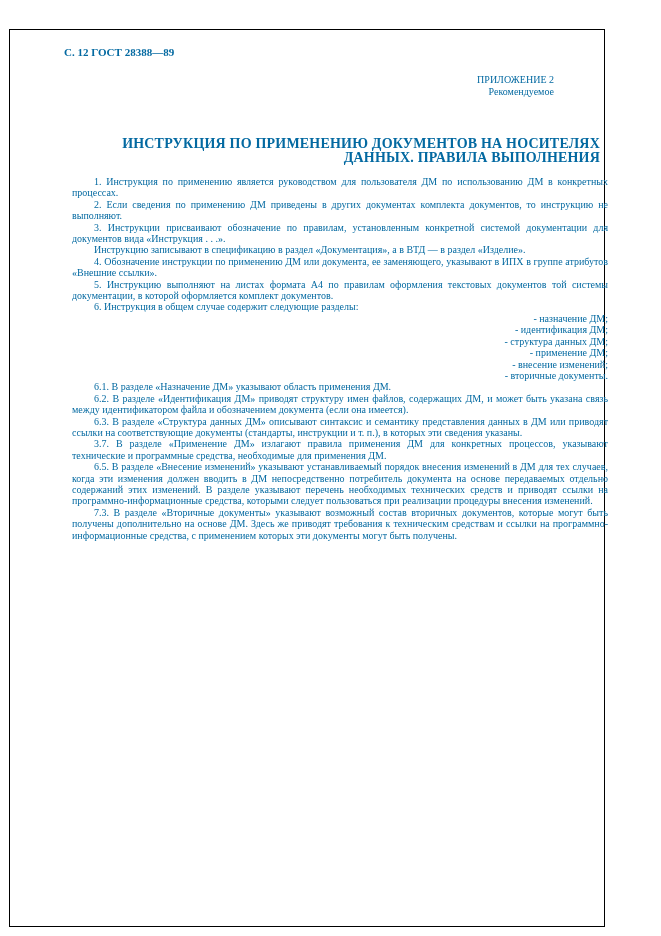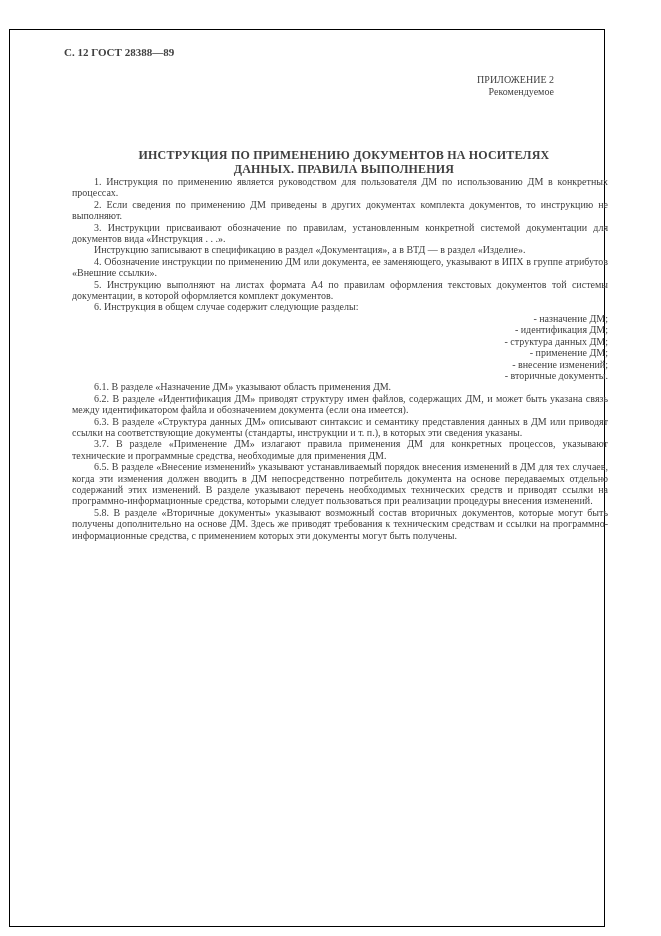--- a/index.html
+++ b/index.html
@@ -5,21 +5,21 @@
   html, body {
     margin: 0;
     padding: 0;
     background: #ffffff;
   }
   .page {
     position: relative;
     width: 614px;
     height: 936px;
     background: #ffffff;
-    color: #404040;
+    color: #0369a1;
     font-family: "Liberation Serif", "DejaVu Serif", serif;
     overflow: hidden;
   }
   .frame {
     position: absolute;
     left: 9px;
     right: 9px;
     top: 29px;
     bottom: 9px;
     border: 1px solid #000000;
@@ -38,23 +38,23 @@
     top: 74px;
     text-align: right;
     font-size: 10px;
     line-height: 12px;
   }
   .doc-title {
     position: absolute;
     left: 64px;
     width: 536px;
     top: 137px;
-    margin: 12px;
-    text-align: center;
-    font-size: 12px;
+    margin: 0;
+    text-align: right;
+    font-size: 14px;
     font-weight: bold;
     line-height: 13.5px;
     letter-spacing: 0.2px;
   }
   .doc-body {
     position: absolute;
     left: 72px;
     width: 536px;
     top: 176px;
     font-size: 10px;
@@ -103,15 +103,15 @@
       <p class="dash">- идентификация ДМ;</p>
       <p class="dash">- структура данных ДМ;</p>
       <p class="dash">- применение ДМ;</p>
       <p class="dash">- внесение изменений;</p>
       <p class="dash">- вторичные документы.</p>
       <p class="para">6.1. В разделе «Назначение ДМ» указывают область применения ДМ.</p>
       <p class="para">6.2. В разделе «Идентификация ДМ» приводят структуру имен файлов, содержащих ДМ, и может быть указана связь между идентификатором файла и обозначением документа (если она имеется).</p>
       <p class="para">6.3. В разделе «Структура данных ДМ» описывают синтаксис и семантику представления данных в ДМ или приводят ссылки на соответствующие документы (стандарты, инструкции и т. п.), в которых эти сведения указаны.</p>
       <p class="para">3.7. В разделе «Применение ДМ» излагают правила применения ДМ для конкретных процессов, указывают технические и программные средства, необходимые для применения ДМ.</p>
       <p class="para">6.5. В разделе «Внесение изменений» указывают устанавливаемый порядок внесения изменений в ДМ для тех случаев, когда эти изменения должен вводить в ДМ непосредственно потребитель документа на основе передаваемых отдельно содержаний этих изменений. В разделе указывают перечень необходимых технических средств и приводят ссылки на программно-информационные средства, которыми следует пользоваться при реализации процедуры внесения изменений.</p>
-      <p class="para">5.8. В разделе «Вторичные документы» указывают возможный состав вторичных документов, которые могут быть получены дополнительно на основе ДМ. Здесь же приводят требования к техническим средствам и ссылки на программно-информационные средства, с применением которых эти документы могут быть получены.</p>
+      <p class="para">7.3. В разделе «Вторичные документы» указывают возможный состав вторичных документов, которые могут быть получены дополнительно на основе ДМ. Здесь же приводят требования к техническим средствам и ссылки на программно-информационные средства, с применением которых эти документы могут быть получены.</p>
     </div>
 </div>
 
 </body></html>

